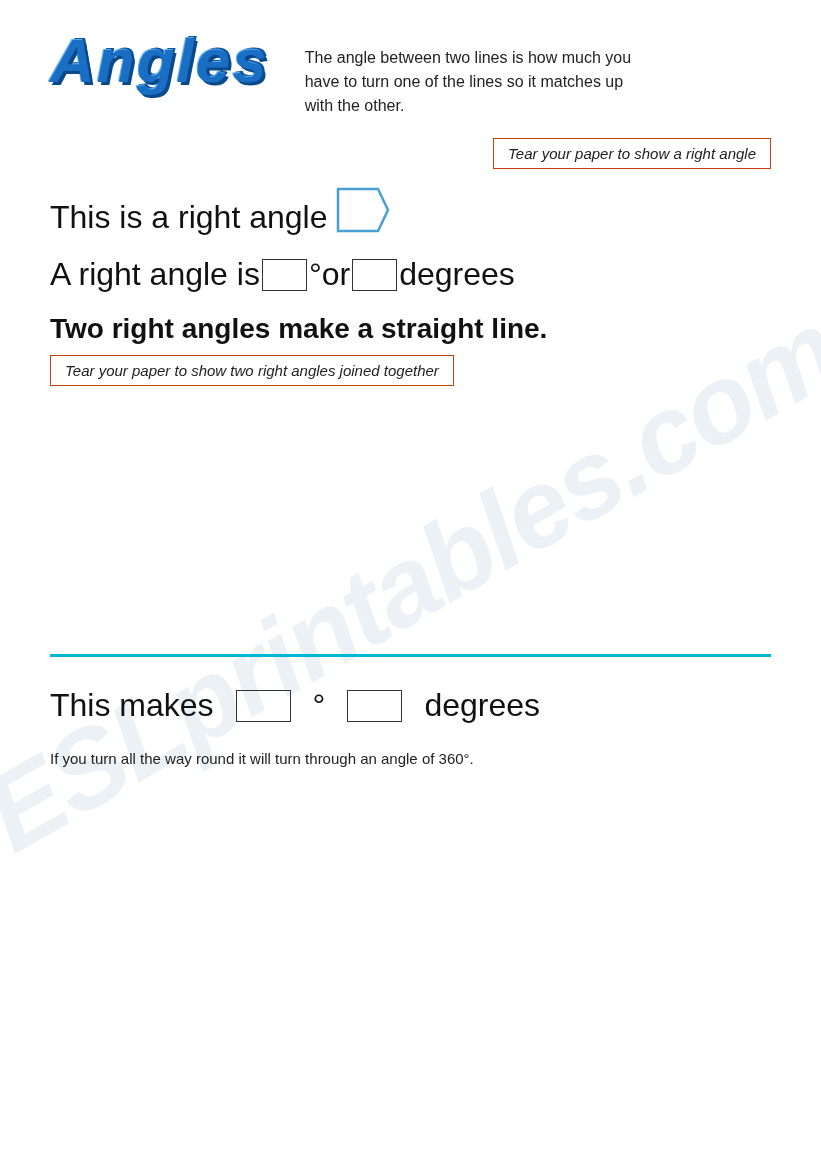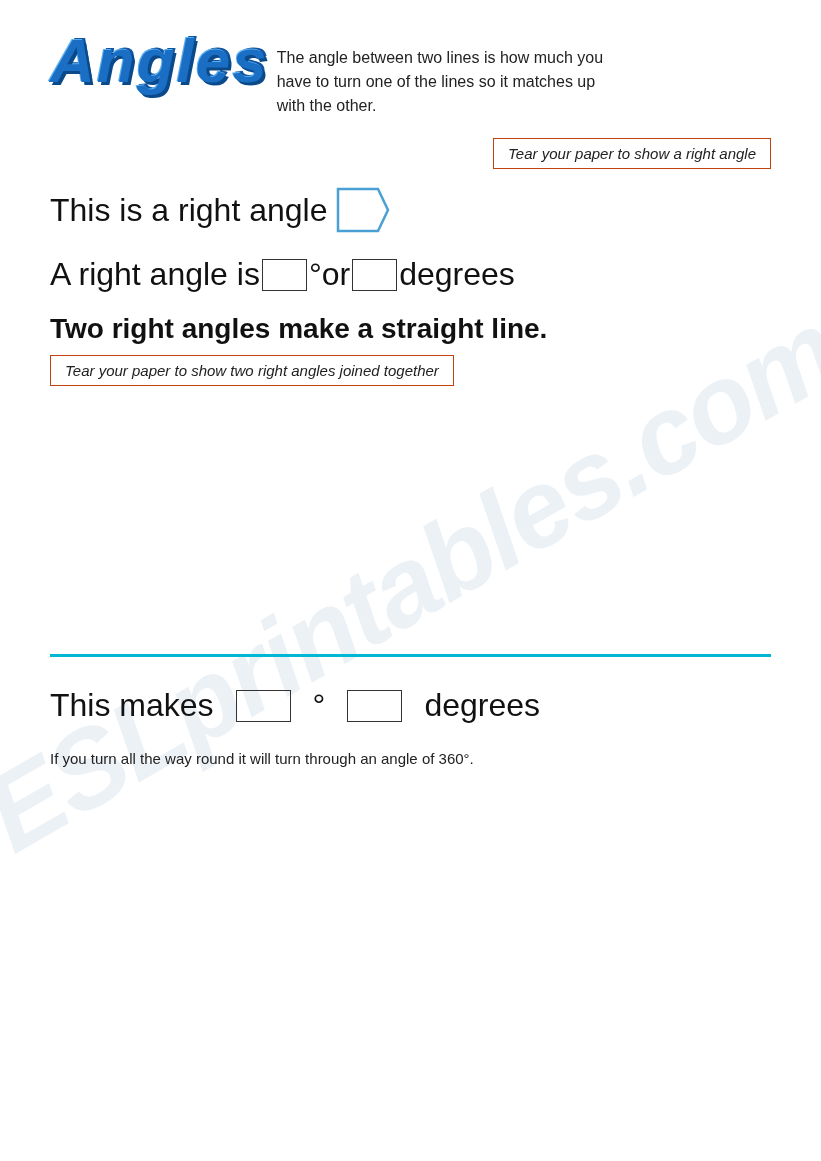--- a/index.html
+++ b/index.html
@@ -38,21 +38,21 @@
 
     .content {
       position: relative;
       z-index: 1;
     }
 
     
     .header {
       display: flex;
       align-items: flex-start;
-      gap: 8px;
+      gap: 36px;
       margin-bottom: 20px;
     }
 
     .logo-angles {
       font-size: 62px;
       font-weight: 900;
       font-style: italic;
       color: #1a6fc4;
       text-shadow:
         3px 3px 0px #0a4a8a,
@@ -152,21 +152,21 @@
 
     .small-note {
       font-size: 15px;
       color: #222;
       line-height: 1.6;
       max-width: 520px;
     }
 
     .right-angle-row {
       display: flex;
-      align-items: center;
+      align-items: flex-end;
       gap: 6px;
       font-size: 32px;
     }
 
     svg.pentagon {
       display: inline-block;
       vertical-align: middle;
     }
   </style>
 </head>

